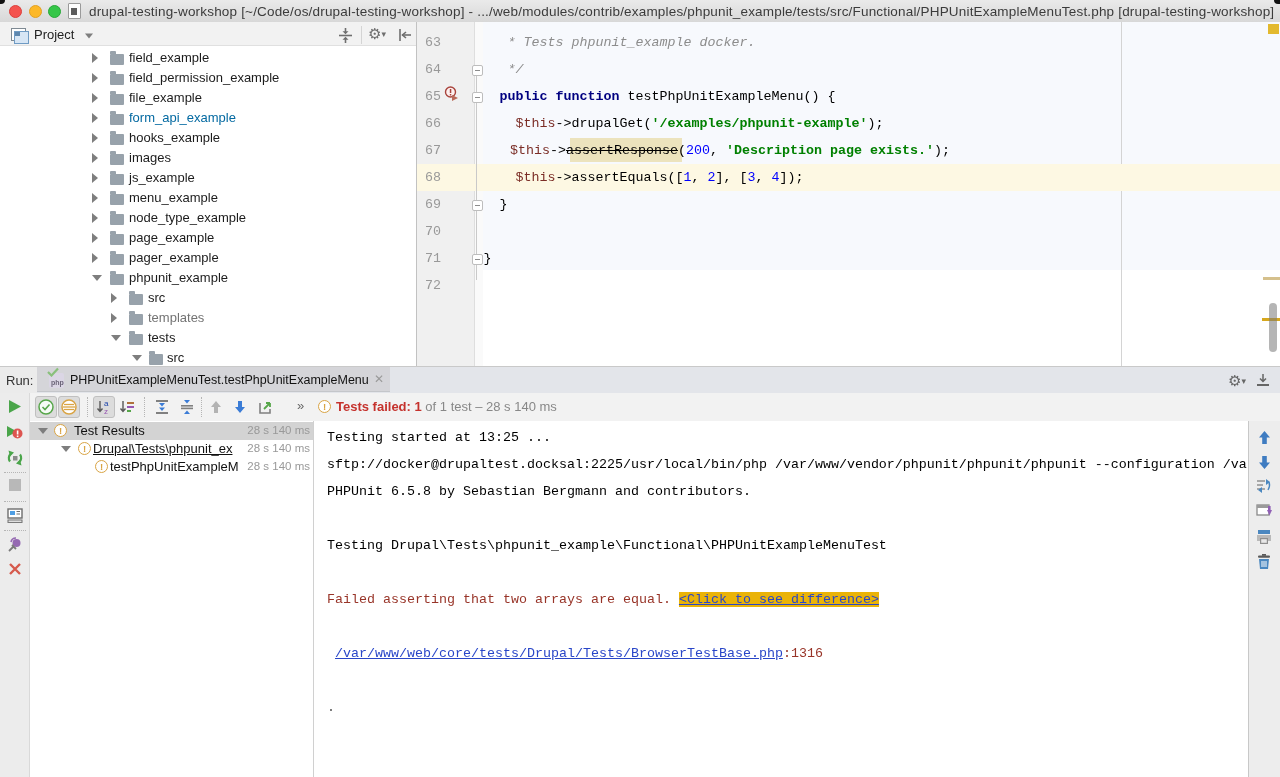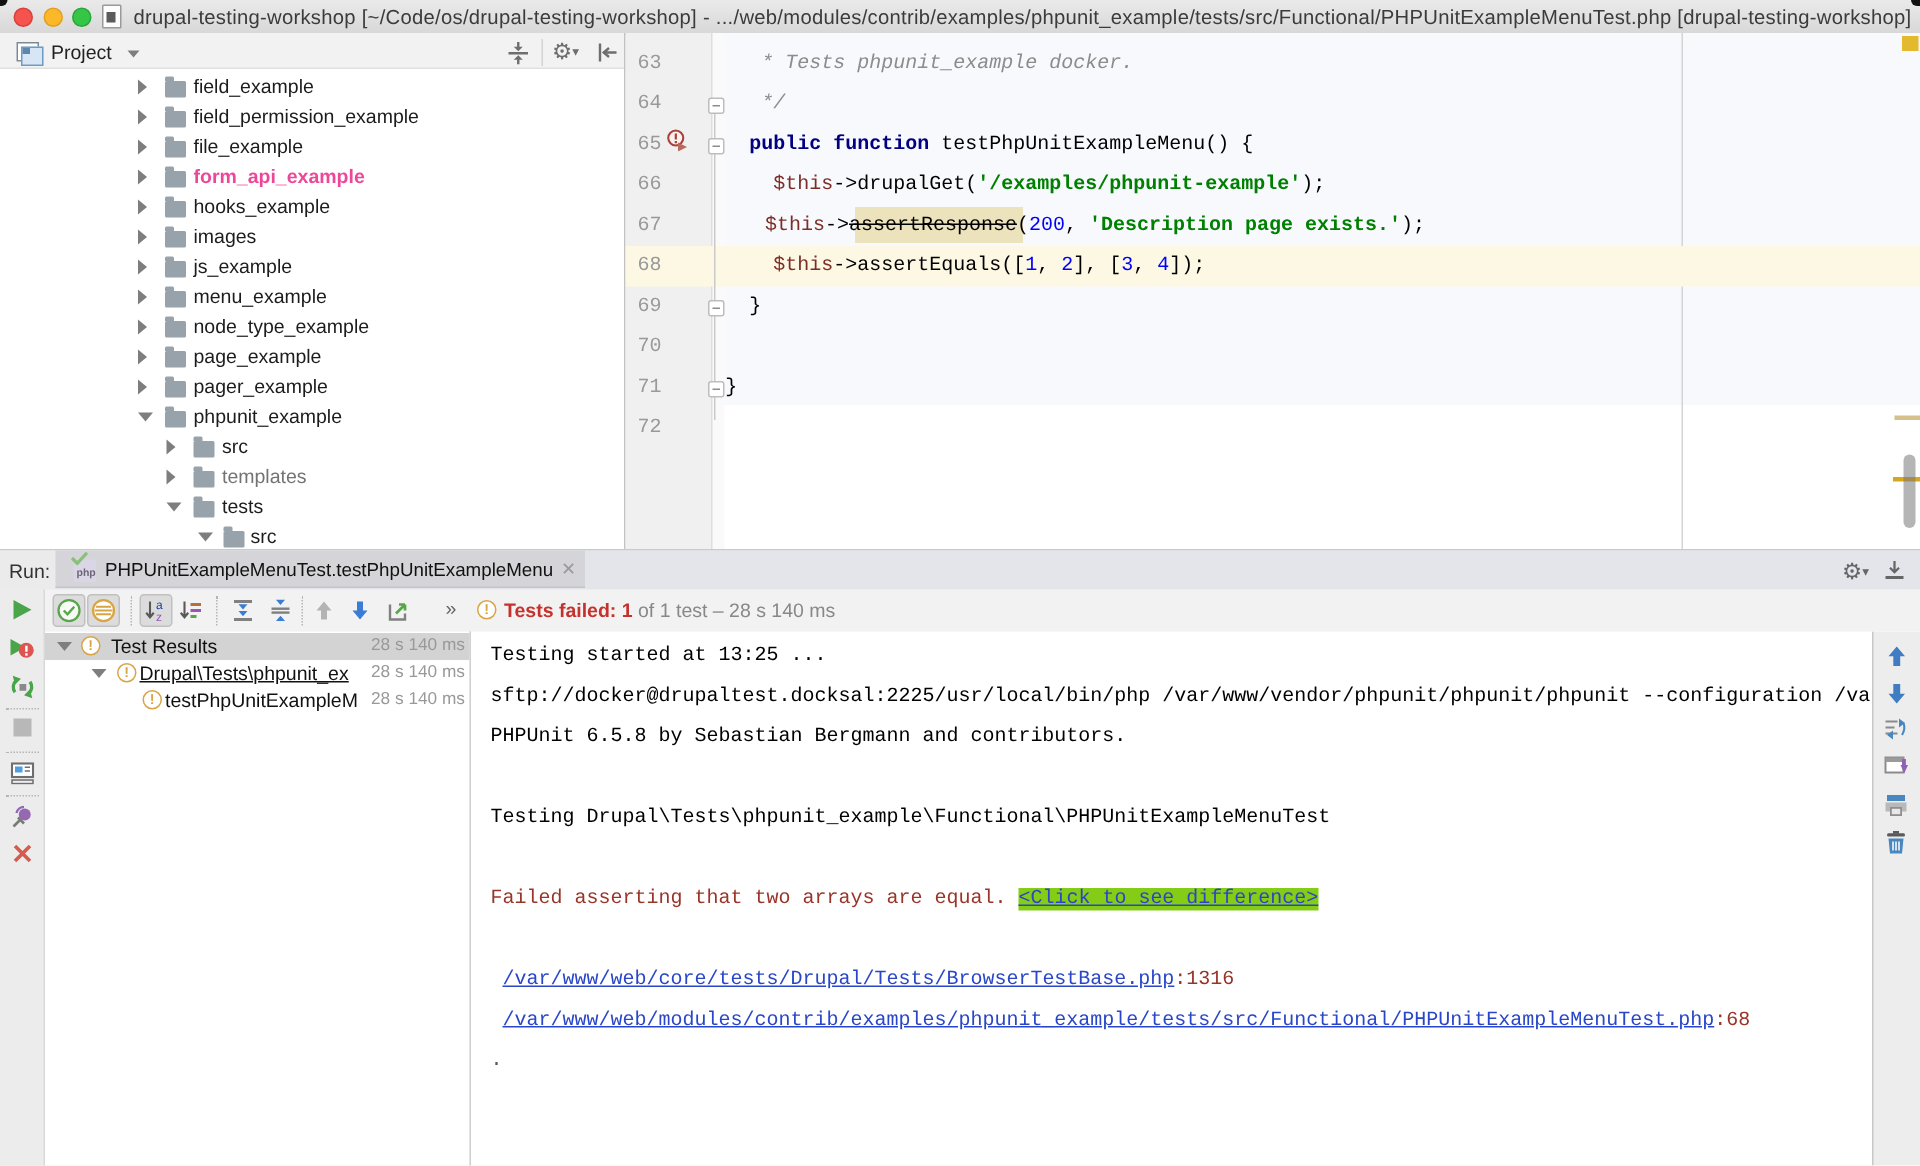--- a/index.html
+++ b/index.html
@@ -70,21 +70,21 @@
         <div class="abs" style="left:129px;top:2px;font-size:13px;color:#1c1c1c;">field_permission_example</div>
       </div>
       <div class="abs" style="left:0;top:66px;width:417px;height:20px;">
         <div class="abs tri-r" style="left:92px;top:5px;"></div>
         <div class="folder" style="left:110px;top:6px;"></div>
         <div class="abs" style="left:129px;top:2px;font-size:13px;color:#1c1c1c;">file_example</div>
       </div>
       <div class="abs" style="left:0;top:86px;width:417px;height:20px;">
         <div class="abs tri-r" style="left:92px;top:5px;"></div>
         <div class="folder" style="left:110px;top:6px;"></div>
-        <div class="abs" style="left:129px;top:2px;font-size:13px;color:#ec4899;font-weight:bold;">form_api_example</div>
+        <div class="abs" style="left:129px;top:2px;font-size:13px;color:#0369a1;">form_api_example</div>
       </div>
       <div class="abs" style="left:0;top:106px;width:417px;height:20px;">
         <div class="abs tri-r" style="left:92px;top:5px;"></div>
         <div class="folder" style="left:110px;top:6px;"></div>
         <div class="abs" style="left:129px;top:2px;font-size:13px;color:#1c1c1c;">hooks_example</div>
       </div>
       <div class="abs" style="left:0;top:126px;width:417px;height:20px;">
         <div class="abs tri-r" style="left:92px;top:5px;"></div>
         <div class="folder" style="left:110px;top:6px;"></div>
         <div class="abs" style="left:129px;top:2px;font-size:13px;color:#1c1c1c;">images</div>
@@ -345,23 +345,22 @@
       <div class="abs" style="left:80px;top:38px;font-size:13px;color:#111;white-space:nowrap;">testPhpUnitExampleM</div>
       <div class="abs" style="left:200px;top:39px;width:80px;font-size:11.5px;color:#999;text-align:right;white-space:nowrap;">28 s 140 ms</div>
     </div>
   <div class="abs" style="left:313px;top:55px;width:1px;height:356px;background:#d0d0d0;"></div>
 
   <div class="abs" id="console" style="left:314px;top:55px;width:966px;height:356px;background:#fff;overflow:hidden;">
       <div class="abs mono" style="left:13px;top:2.5px;height:27px;">Testing started at 13:25 ...</div>
       <div class="abs mono" style="left:13px;top:29.5px;height:27px;">sftp://docker@drupaltest.docksal:2225/usr/local/bin/php /var/www/vendor/phpunit/phpunit/phpunit --configuration /va</div>
       <div class="abs mono" style="left:13px;top:56.5px;height:27px;">PHPUnit 6.5.8 by Sebastian Bergmann and contributors.</div>
       <div class="abs mono" style="left:13px;top:110.5px;height:27px;">Testing Drupal\Tests\phpunit_example\Functional\PHPUnitExampleMenuTest</div>
-      <div class="abs mono" style="left:13px;top:164.5px;height:27px;"><span style="color:#983428;">Failed asserting that two arrays are equal.</span> <span style="background:#84cc16;color:#2946c8;text-decoration:underline;">&lt;Click to see difference&gt;</span></div>
+      <div class="abs mono" style="left:13px;top:164.5px;height:27px;"><span style="color:#983428;">Failed asserting that two arrays are equal.</span> <span style="background:#eab308;color:#2946c8;text-decoration:underline;">&lt;Click to see difference&gt;</span></div>
       <div class="abs mono" style="left:13px;top:218.5px;height:27px;"> <span style="color:#2946c8;text-decoration:underline;">/var/www/web/core/tests/Drupal/Tests/BrowserTestBase.php</span><span style="color:#983428;">:1316</span></div>
-      <div class="abs mono" style="left:13px;top:245.5px;height:27px;"> <span style="color:#2946c8;text-decoration:underline;">/var/www/web/modules/contrib/examples/phpunit_example/tests/src/Functional/PHPUnitExampleMenuTest.php</span><span style="color:#983428;">:68</span></div>
       <div class="abs mono" style="left:13px;top:272.5px;height:27px;"><span style="color:#555;">.</span></div>
       <div>
         <div class="abs" style="left:934px;top:0;width:32px;height:356px;background:#ededed;border-left:1px solid #c8c8c8;"></div>
         <svg class="abs" style="left:943px;top:8.5px;" width="15" height="15">
           <path d="M7.5 1 L13 7.5 L9.8 7.5 L9.8 14 L5.2 14 L5.2 7.5 L2 7.5 Z" fill="#3f7cc1"></path>
         </svg>
         <svg class="abs" style="left:943px;top:33.5px;" width="15" height="15">
           <path d="M7.5 14 L13 7.5 L9.8 7.5 L9.8 1 L5.2 1 L5.2 7.5 L2 7.5 Z" fill="#3f7cc1"></path>
         </svg>
         <svg class="abs" style="left:942px;top:56.5px;" width="16" height="16">

